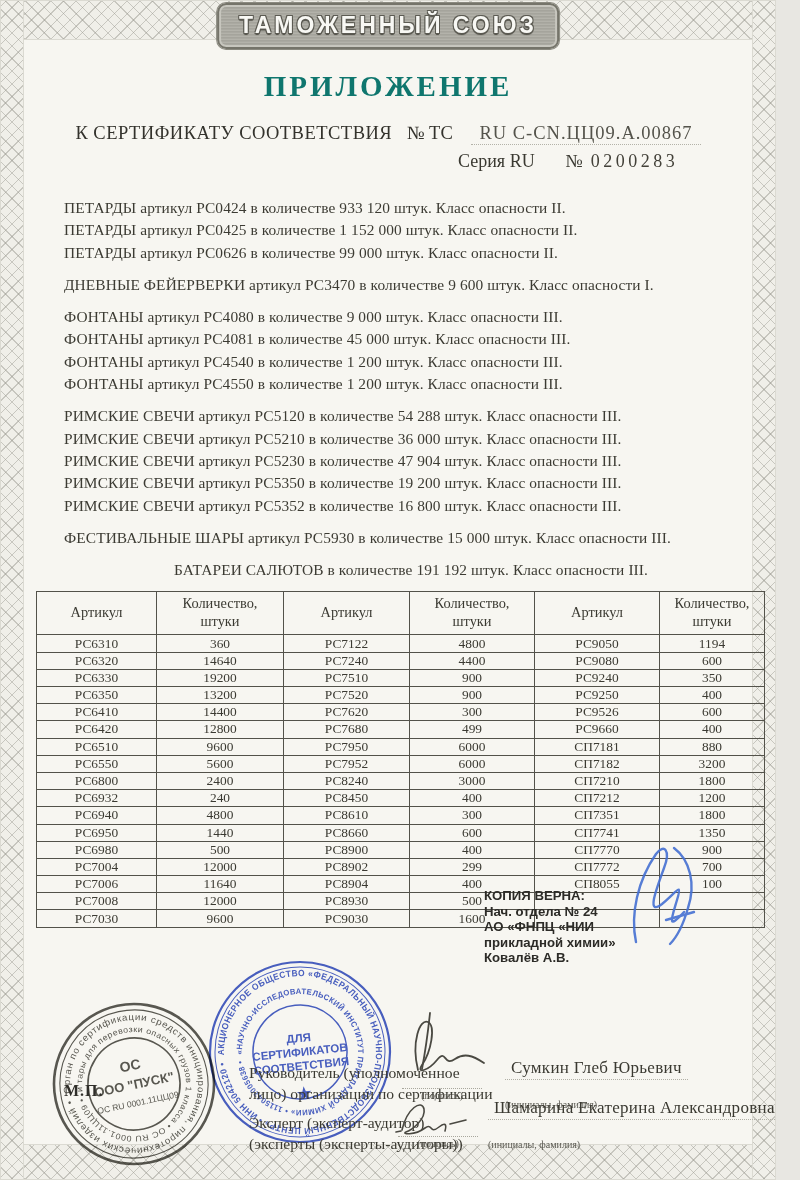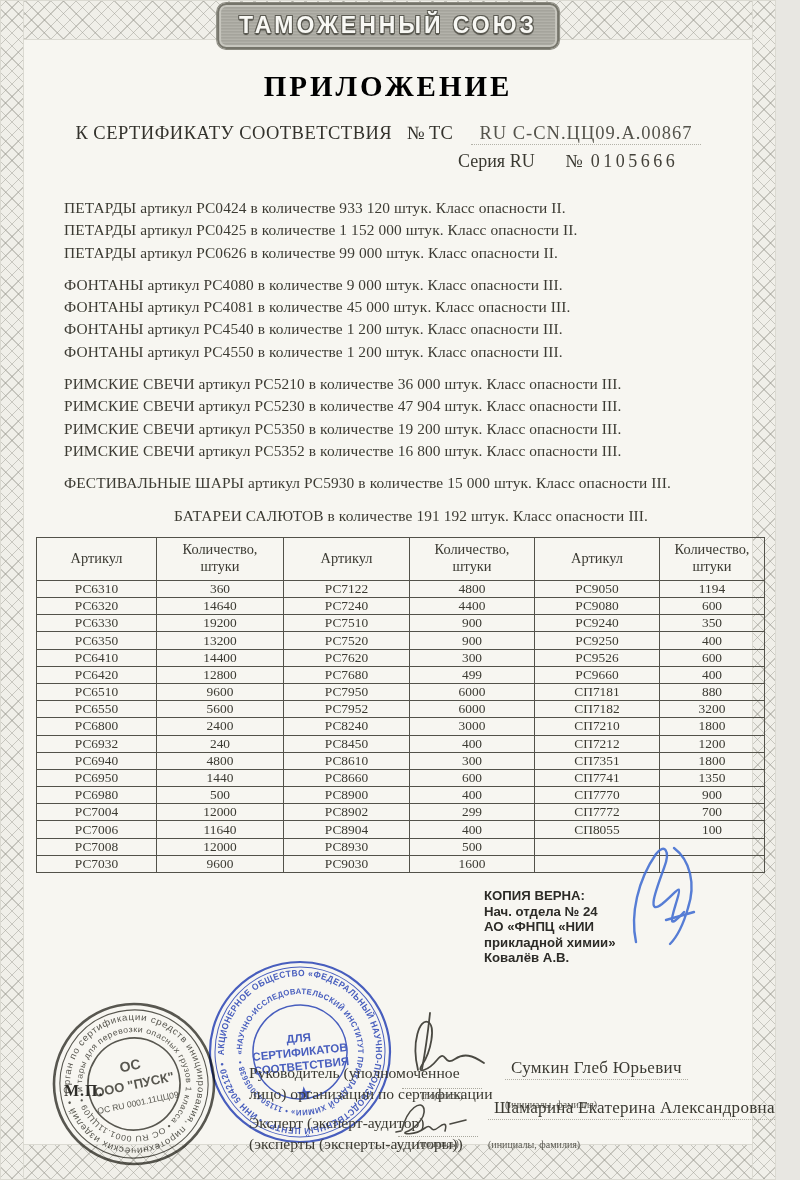--- a/index.html
+++ b/index.html
@@ -50,21 +50,21 @@
   }
 
   .content { position: absolute; top: 52px; left: 30px; right: 30px; }
 
   .doc-title {
     margin-top: 18px;
     text-align: center;
     font-size: 29px;
     font-weight: bold;
     letter-spacing: 3px;
-    color: #000000;
+    color: #0f766e;
   }
   .cert-line {
     margin-top: 20px;
     text-align: center;
     font-size: 18.5px;
     color: #33322c;
     white-space: nowrap;
   }
   .cert-line .lbl { letter-spacing: 0.5px; }
   .cert-line .no-ts { margin-left: 10px; }
@@ -201,36 +201,40 @@
     <div class="cert-line">
       <span class="lbl">К СЕРТИФИКАТУ СООТВЕТСТВИЯ</span>
       <span class="no-ts">№ ТС</span>
       <span class="cert-number">RU C-CN.ЦЦ09.А.00867</span>
     </div>
 
     <div class="series-line">
       <span>Серия</span>
       <span class="series-region">RU</span>
       <span class="series-no-sign">№</span>
-      <span class="series-number">0105666</span>
+      <span class="series-number">0200283</span>
     </div>
 
     <div class="product-groups">
         <div class="pgroup">
           <p>ПЕТАРДЫ артикул РС0424 в количестве 933 120 штук. Класс опасности II.</p>
           <p>ПЕТАРДЫ артикул РС0425 в количестве 1 152 000 штук. Класс опасности II.</p>
           <p>ПЕТАРДЫ артикул РС0626 в количестве 99 000 штук. Класс опасности II.</p>
+        </div>
+        <div class="pgroup">
+          <p>ДНЕВНЫЕ ФЕЙЕРВЕРКИ артикул РС3470 в количестве 9 600 штук. Класс опасности I.</p>
         </div>
         <div class="pgroup">
           <p>ФОНТАНЫ артикул РС4080 в количестве 9 000 штук. Класс опасности III.</p>
           <p>ФОНТАНЫ артикул РС4081 в количестве 45 000 штук. Класс опасности III.</p>
           <p>ФОНТАНЫ артикул РС4540 в количестве 1 200 штук. Класс опасности III.</p>
           <p>ФОНТАНЫ артикул РС4550 в количестве 1 200 штук. Класс опасности III.</p>
         </div>
         <div class="pgroup">
+          <p>РИМСКИЕ СВЕЧИ артикул РС5120   в количестве 54 288 штук. Класс опасности III.</p>
           <p>РИМСКИЕ СВЕЧИ артикул РС5210 в количестве 36 000 штук. Класс опасности III.</p>
           <p>РИМСКИЕ СВЕЧИ артикул РС5230 в количестве 47 904 штук. Класс опасности III.</p>
           <p>РИМСКИЕ СВЕЧИ артикул РС5350 в количестве 19 200 штук. Класс опасности III.</p>
           <p>РИМСКИЕ СВЕЧИ артикул РС5352 в количестве 16 800 штук. Класс опасности III.</p>
         </div>
         <div class="pgroup">
           <p>ФЕСТИВАЛЬНЫЕ ШАРЫ артикул РС5930 в количестве 15 000 штук. Класс опасности III.</p>
         </div>
         <div class="pgroup indent">
           <p>БАТАРЕИ САЛЮТОВ в количестве 191 192 штук. Класс опасности III.</p>

